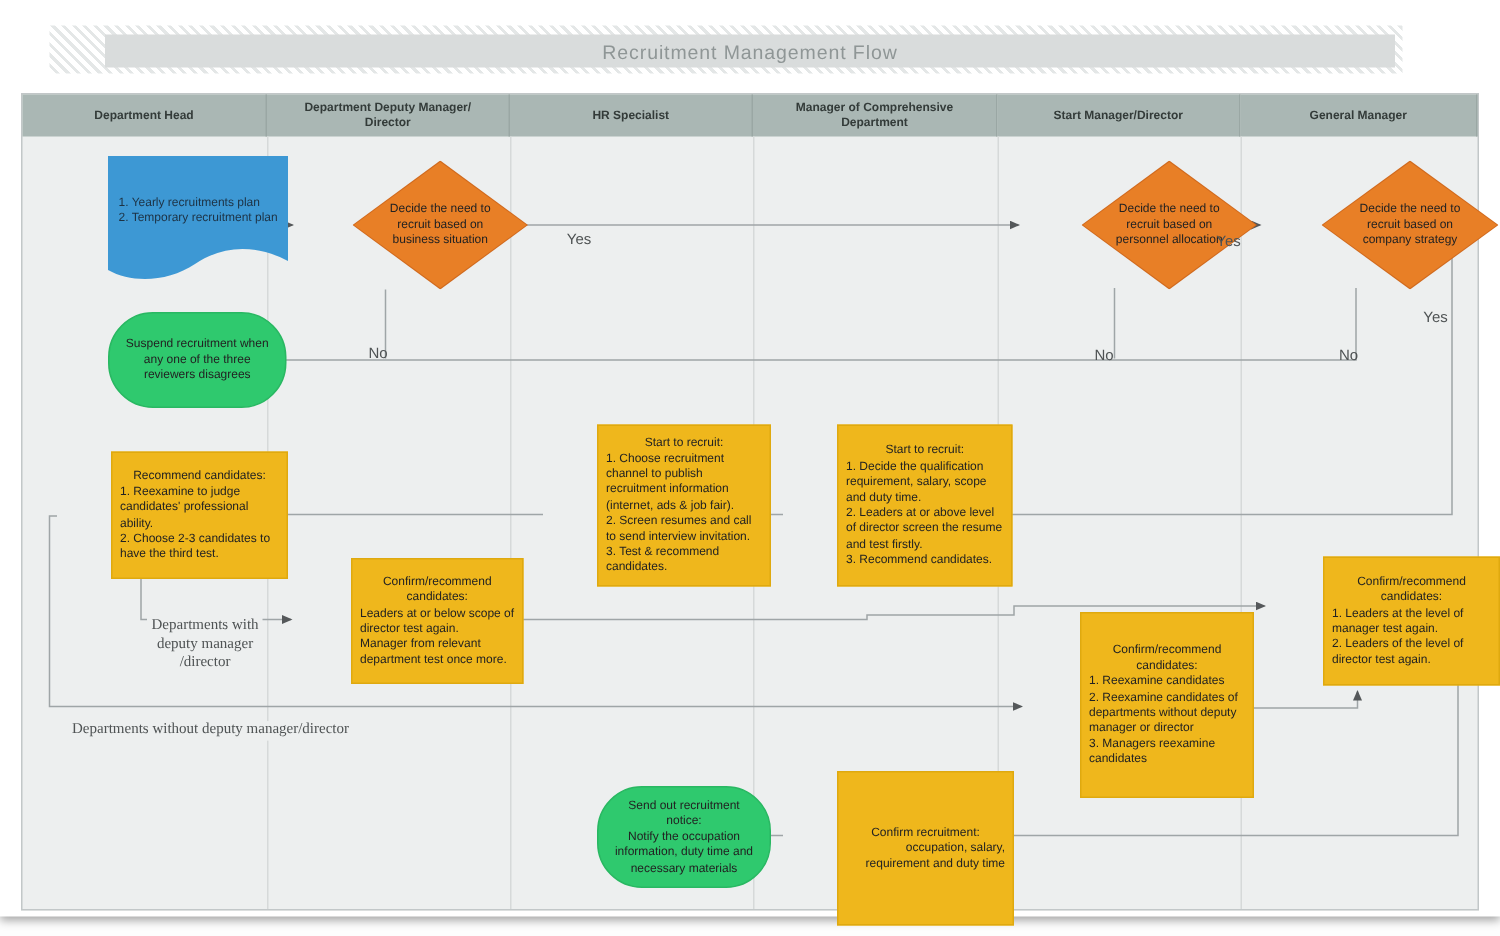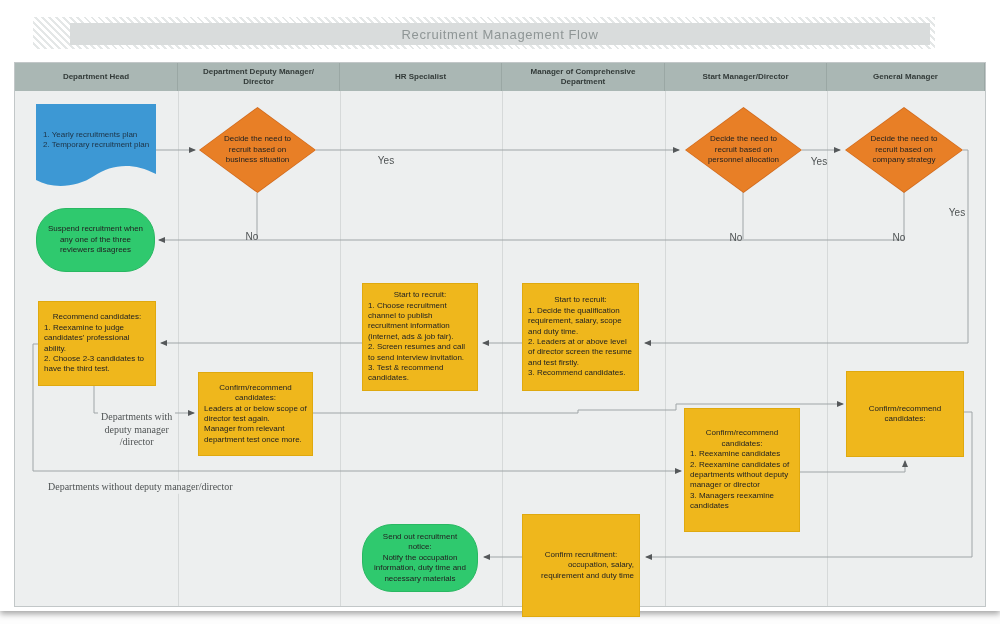--- a/index.html
+++ b/index.html
@@ -18,21 +18,21 @@
              background:#edefef;border:1px solid #c2c7c8;box-sizing:border-box;}
   .laneHeader{position:absolute;left:0;top:0;height:28px;background:#aab7b4;
               border-right:1px solid #9aa7a4;box-sizing:border-box;
               display:flex;align-items:center;justify-content:center;text-align:center;
               font-size:8px;font-weight:bold;color:#333b39;white-space:pre-line;line-height:1.2;}
   .laneHeader:last-of-type{border-right:none;}
   .vline{position:absolute;top:28px;bottom:0;width:1px;background:#d6d9d9;}
   
   svg.connectors{position:absolute;left:0;top:0;width:1000px;height:624px;pointer-events:none;}
   
-  .node{position:absolute;font-size:8px;line-height:1.3;color:#222;box-sizing:border-box;}
+  .node{position:absolute;font-size:8px;line-height:1.3;color:#222;box-sizing:border-box;margin-left:36px;}
   .process{background:#efb71c;border:1px solid #dfa90f;display:flex;flex-direction:column;
            justify-content:center;padding:4px 5px;}
   .process .head{text-align:center;white-space:pre-line;}
   .process .body{text-align:left;white-space:pre-line;}
   .process.center-body .body{text-align:right;}
   .terminator{background:#2fc96e;border:1px solid #29b862;border-radius:30px;
               display:flex;align-items:center;justify-content:center;text-align:center;
               padding:4px 10px;white-space:pre-line;}
   .diamond{clip-path:polygon(50% 0,100% 50%,50% 100%,0 50%);background:#d06a1e;}
   .diamond .inner{position:absolute;inset:1px;clip-path:polygon(50% 0,100% 50%,50% 100%,0 50%);
@@ -152,20 +152,22 @@
 
     <div class="node process" style="left:684px;top:408px;width:116px;height:124px;">
       <div class="head">Confirm/recommend candidates:</div>
       <div class="body">1. Reexamine candidates
 2. Reexamine candidates of departments without deputy manager or director
 3. Managers reexamine candidates</div>
     </div>
 
     <div class="node process" style="left:846px;top:371px;width:118px;height:86px;">
       <div class="head">Confirm/recommend candidates:</div>
+      <div class="body">1. Leaders at the level of manager test again.
+2. Leaders of the level of director test again.</div>
     </div>
 
     <div class="node process center-body" style="left:522px;top:514px;width:118px;height:103px;">
       <div class="head">Confirm recruitment:</div>
       <div class="body">occupation, salary,
 requirement and duty time</div>
     </div>
 
     <div class="node terminator" style="left:362px;top:524px;width:116px;height:68px;">Send out recruitment notice:
 Notify the occupation information, duty time and necessary materials</div>

